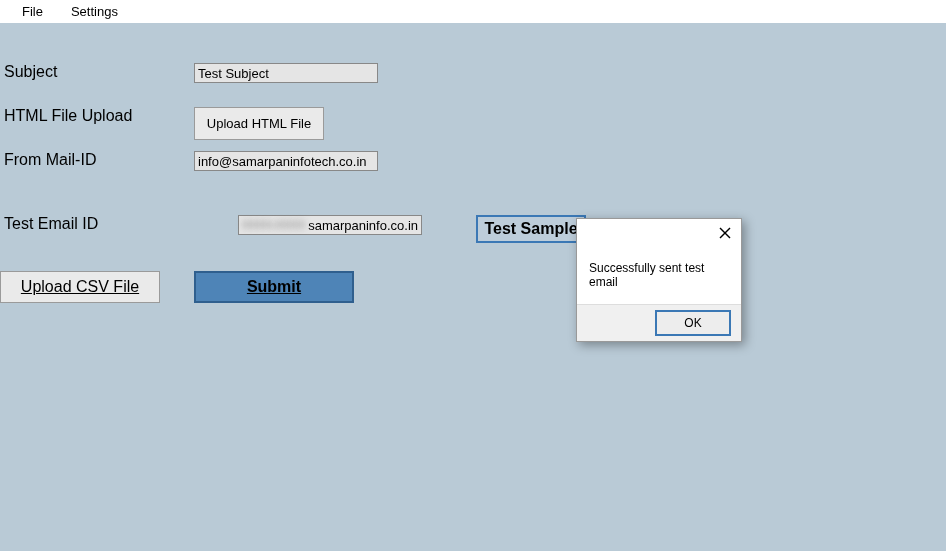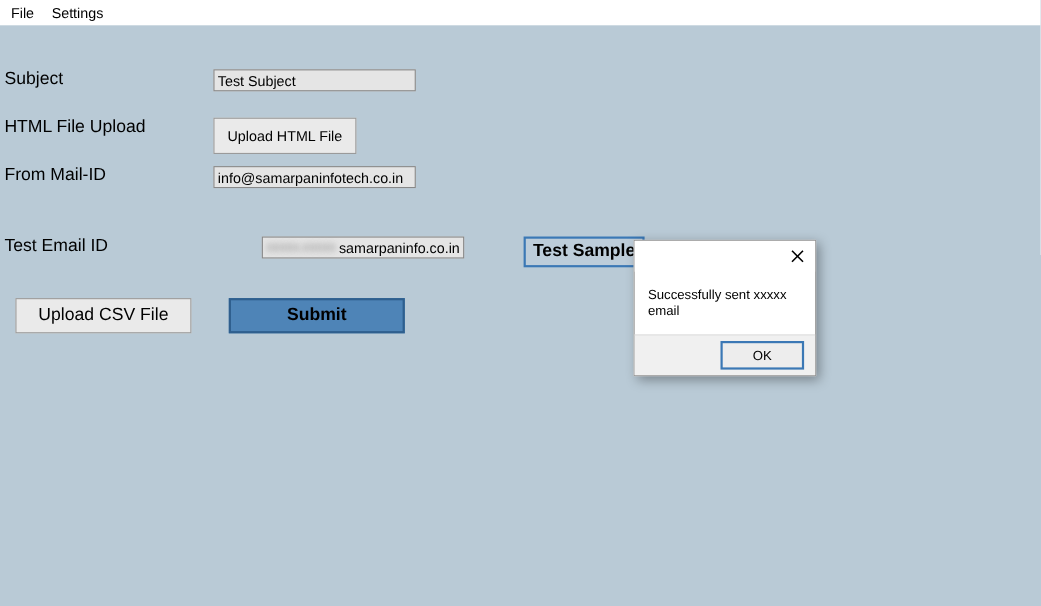--- a/index.html
+++ b/index.html
@@ -20,20 +20,21 @@
     height: 23px;
     display: flex;
     align-items: center;
     padding: 0 4px;
     font-size: 13px;
     color: #000;
   }
   .menubar span {
     padding: 2px 10px 2px 6px;
     cursor: default;
+    margin-left: 12px;
   }
   .form-area {
     position: relative;
     padding-top: 40px;
   }
   .row {
     display: flex;
     align-items: flex-start;
     margin-left: 4px;
     height: 26px;
@@ -89,22 +90,23 @@
     height: 32px;
     font-size: 16px;
     font-weight: bold;
     background: #4E84B7;
     border: 2px solid #2F5F8E;
     color: #000;
     margin-left: 34px;
   }
   .row.buttons {
     margin-top: 30px;
-    margin-left: 14px;
+    margin-left: 0;
     align-items: stretch;
+    text-decoration: underline;
   }
   
   .dialog {
     position: absolute;
     left: 576px;
     top: 218px;
     width: 164px;
     height: 122px;
     background: #FFFFFF;
     border: 1px solid #999;
@@ -205,19 +207,19 @@
 
   <div class="dialog">
     <div class="titlebar">
       <div class="close">
         <svg viewBox="0 0 12 12">
             <line x1="1" y1="1" x2="11" y2="11" stroke="#000" stroke-width="1.4"></line>
             <line x1="11" y1="1" x2="1" y2="11" stroke="#000" stroke-width="1.4"></line>
           </svg>
       </div>
     </div>
-    <div class="body">Successfully sent xxxxx email</div>
+    <div class="body">Successfully sent test email</div>
     <div class="footer">
       <div class="ok-btn">OK</div>
     </div>
   </div>
 
 </div>
 
 </body></html>

